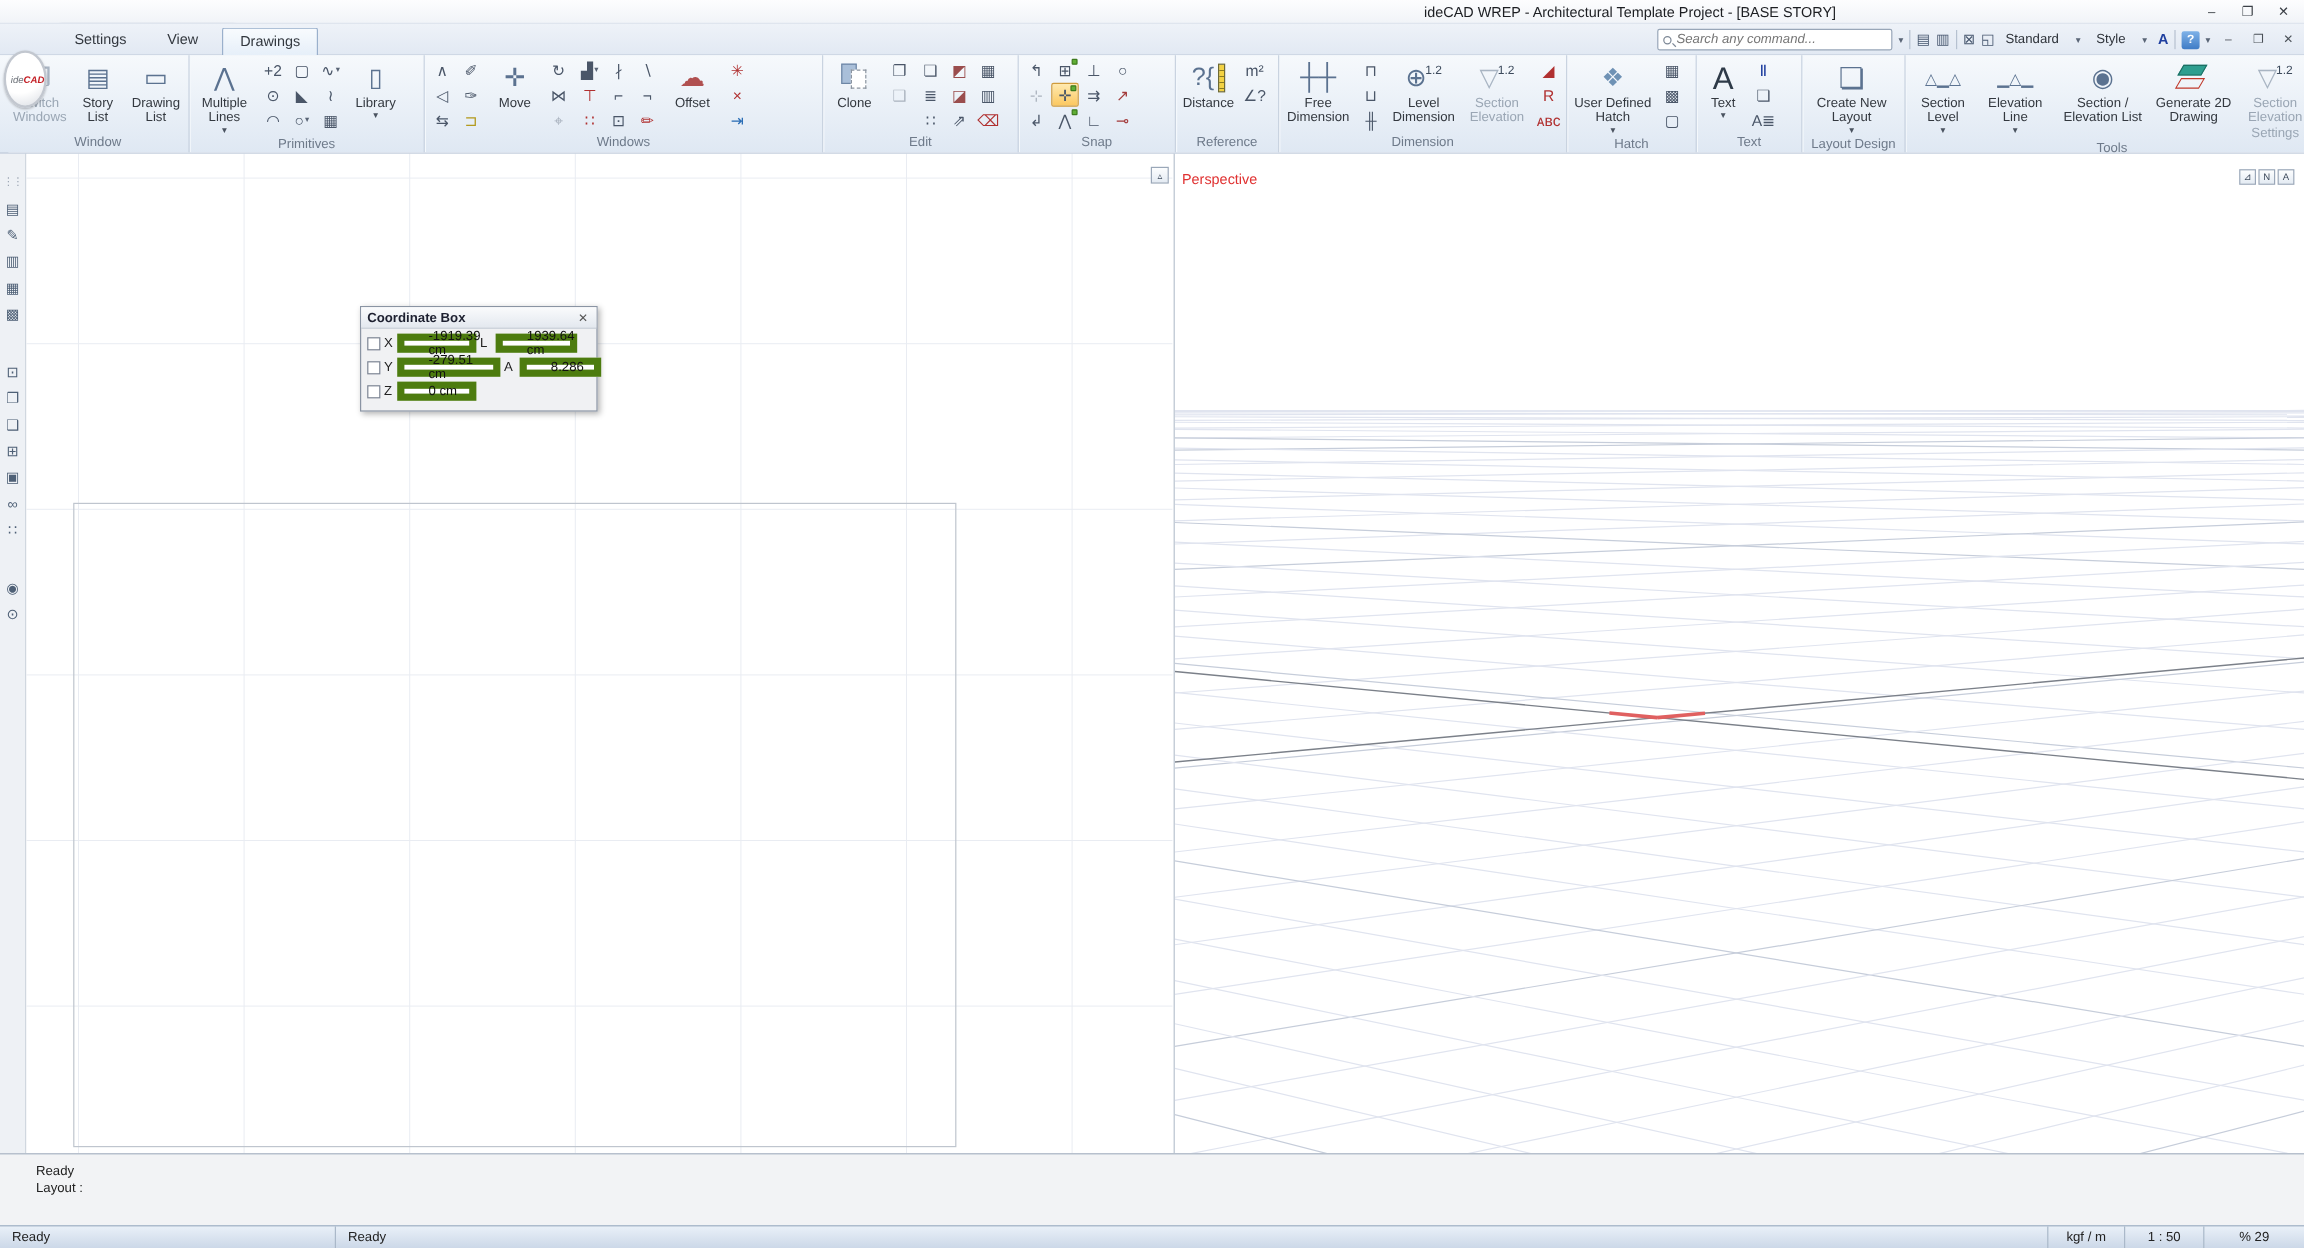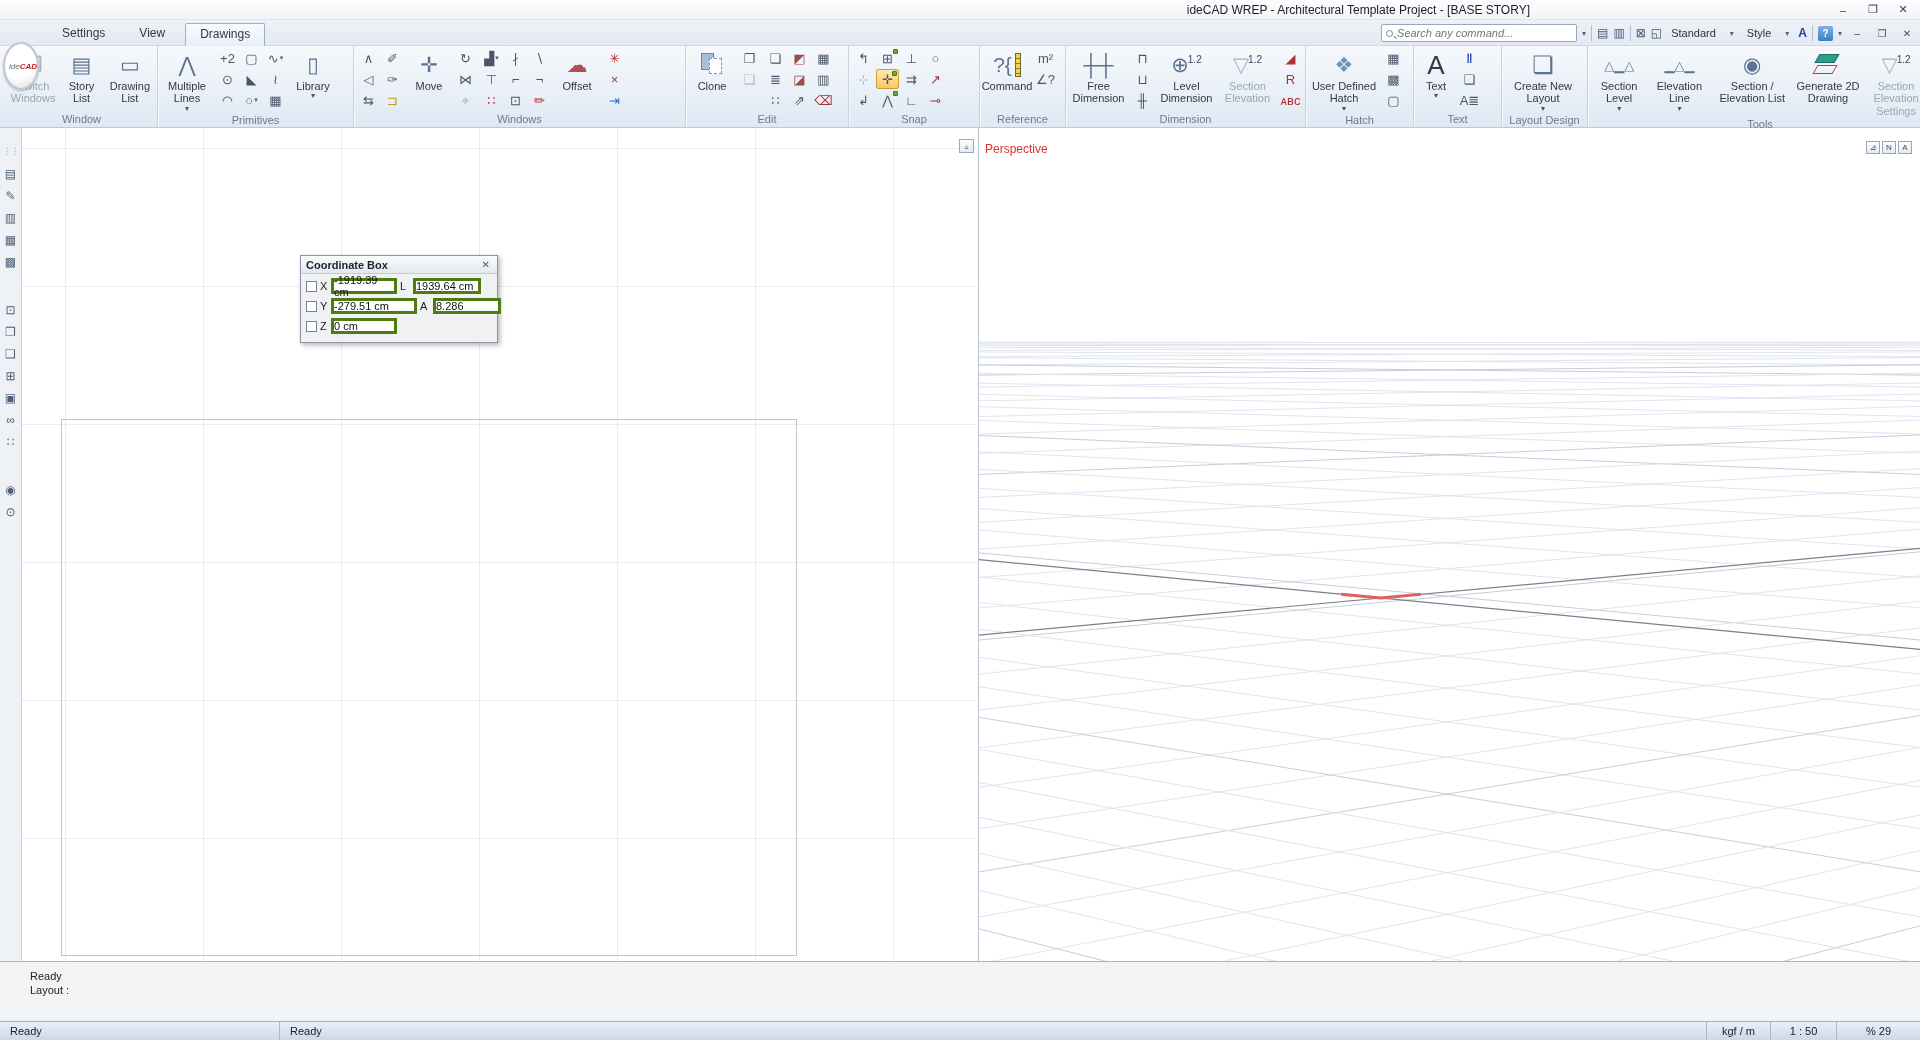--- a/index.html
+++ b/index.html
@@ -80,21 +80,21 @@
   .vbtn{width:14px;height:13px;border:1px solid #9aa7b8;background:linear-gradient(#fcfdfe,#e4ebf3);font-size:8px;color:#3f4b5c;display:flex;align-items:center;justify-content:center;}
 
   
   #coordbox{left:300px;top:127px;width:198px;height:88px;background:#f0f1f3;border:1px solid #8a94a3;box-shadow:2px 2px 5px rgba(0,0,0,.3);z-index:20;}
   #coordbox .cb-title{height:18px;background:linear-gradient(#fafbfc,#e3e8ef);border-bottom:1px solid #c6ccd6;display:flex;align-items:center;padding:0 5px;}
   #coordbox .cb-title .t{flex:1;font-size:11px;font-weight:bold;color:#1d2030;}
   #coordbox .cb-close{font-size:10px;color:#555;padding:0 2px;}
   .cb-row{position:absolute;display:flex;align-items:center;gap:3px;}
   .cb-check{width:11px;height:11px;border:1px solid #7a8392;background:#fff;}
   .cb-label{font-size:11px;color:#222;width:8px;}
-  .cb-field{height:16px;border:3px solid #4d7c0f;background:#fff;font-size:11px;color:#111;display:flex;align-items:center;padding-left:0;}
+  .cb-field{height:16px;border:6px solid #4d7c0f;background:#fff;font-size:11px;color:#111;display:flex;align-items:center;padding-left:20px;}
 
   
   #command{left:0;top:961px;width:1920px;height:60px;background:#f2f3f5;border-top:1px solid #a9b4c2;}
   #command .l1{left:30px;top:8px;font-size:11px;color:#222;}
   #command .l2{left:30px;top:22px;font-size:11px;color:#222;}
 
   
   #status{left:0;top:1021px;width:1920px;height:19px;background:linear-gradient(#e9f0f8,#ccd8e8);border-top:1px solid #9fb0c4;display:flex;align-items:center;font-size:11px;color:#222;}
   .scell{padding:0 10px;height:100%;display:flex;align-items:center;border-right:1px solid #aab8c9;}
   .scell.fixed1{width:280px;}
@@ -416,21 +416,21 @@
     <div class="glabel">Snap</div>
   </div>
 
   <div class="rgroup" style="width:86px">
     <div class="rcontent">
       <div class="bigbtn" style="width:48px">
         <span class="bicon">
             <span>?{</span>
             <span class="ruler"></span>
           </span>
-        <span class="blabel">Command</span>
+        <span class="blabel">Distance</span>
       </div>
       <div class="sgrid" style="font-size:11px">
           <span class="sbtn">
             <span class="glyph">m²</span>
           </span>
           <span class="sbtn">
             <span class="glyph">∠?</span>
           </span>
         </div>
     </div>

